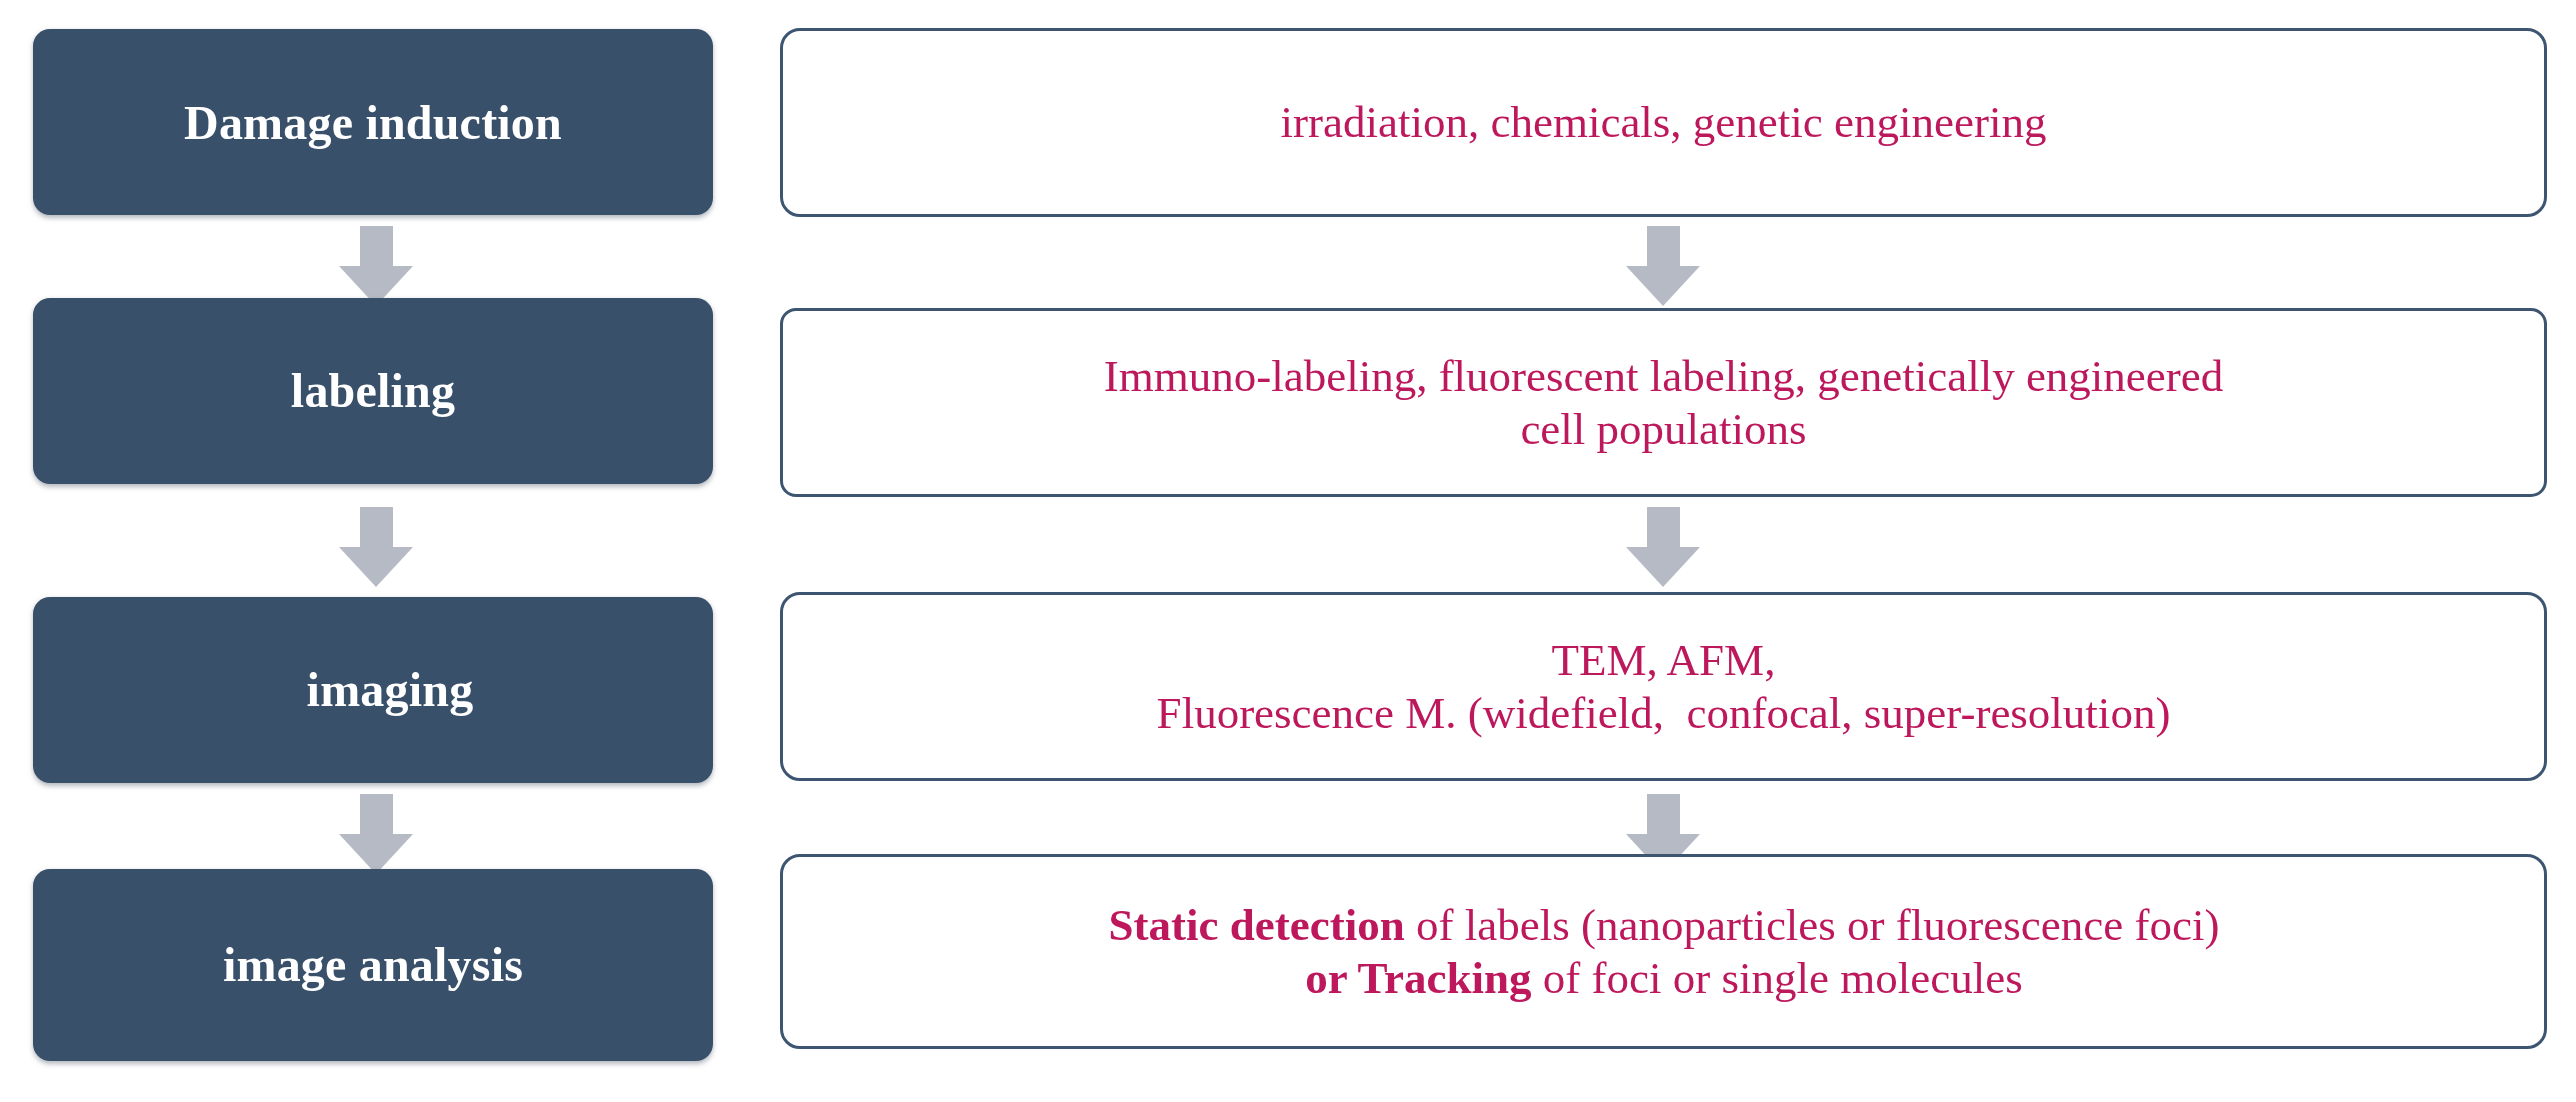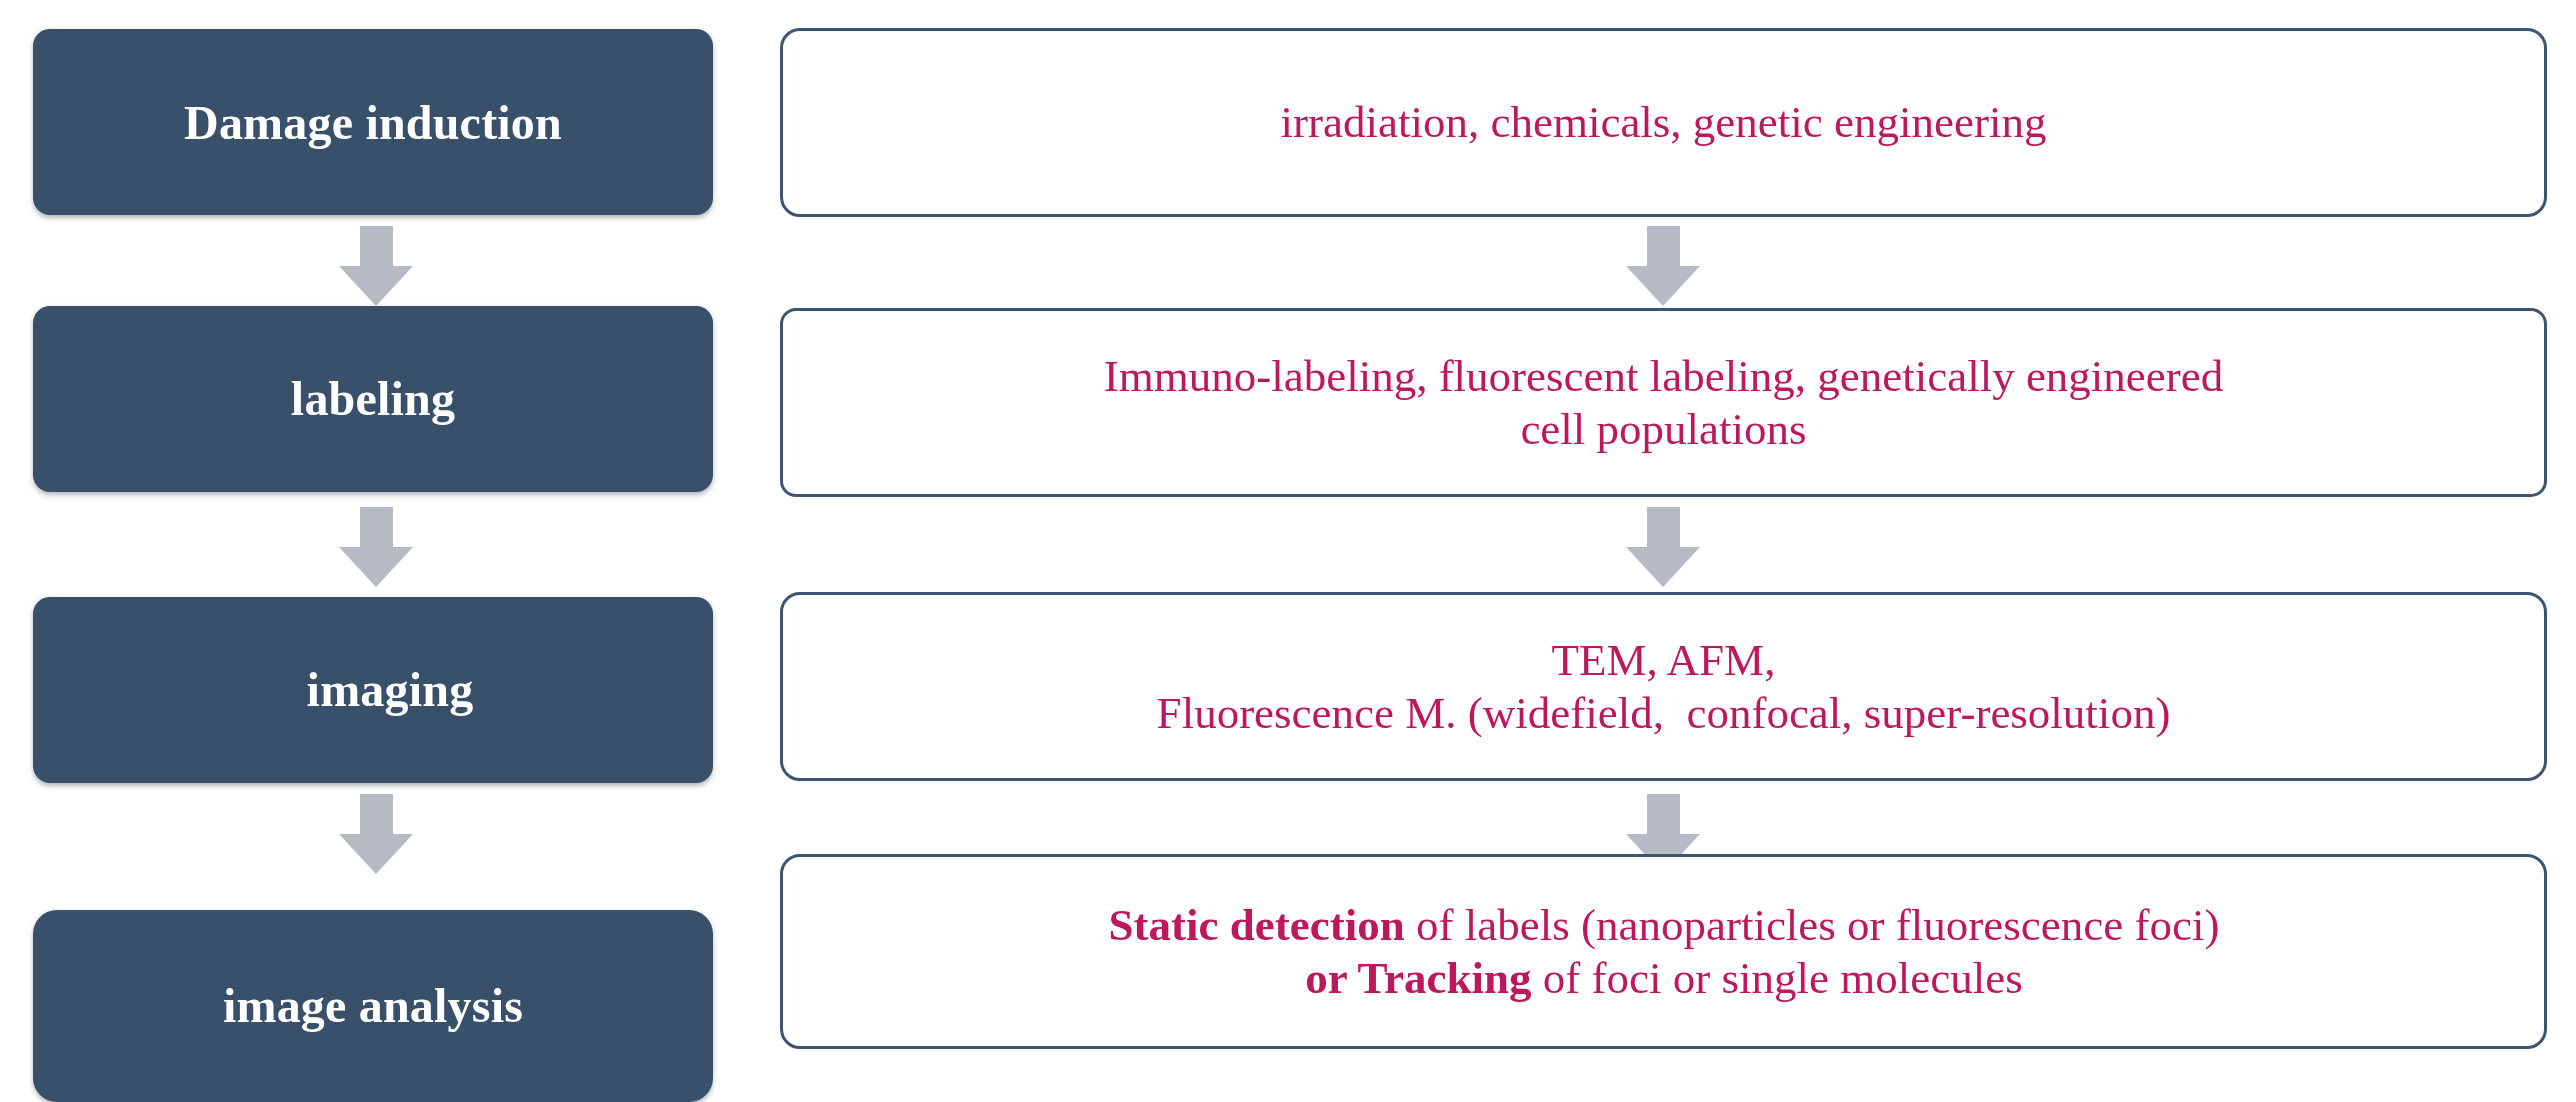--- a/index.html
+++ b/index.html
@@ -119,21 +119,21 @@
   <div class="arrow arrow-left" style="top:226px;">
     <span class="shaft"></span>
     <span class="head"></span>
   </div>
   <div class="arrow arrow-right" style="top:226px;">
     <span class="shaft"></span>
     <span class="head"></span>
   </div>
 
   <div class="flow-row" style="top:0;height:0;">
-    <div class="stage-box" style="top:306px;height:186px;">
+    <div class="stage-box" style="top:298px;height:186px;">
       <span class="stage-label">labeling</span>
     </div>
     <div class="detail-box" style="top:308px;height:189px;border-radius:16px;">
       <span class="detail-text">Immuno-labeling, fluorescent labeling, genetically engineered<br>cell populations</span>
     </div>
   </div>
 
   <div class="arrow arrow-left" style="top:507px;">
     <span class="shaft"></span>
     <span class="head"></span>
@@ -155,21 +155,21 @@
   <div class="arrow arrow-left" style="top:794px;">
     <span class="shaft"></span>
     <span class="head"></span>
   </div>
   <div class="arrow arrow-right" style="top:794px;">
     <span class="shaft"></span>
     <span class="head"></span>
   </div>
 
   <div class="flow-row" style="top:0;height:0;">
-    <div class="stage-box" style="top:910px;height:192px;border-radius:24px;">
+    <div class="stage-box" style="top:869px;height:192px;">
       <span class="stage-label">image analysis</span>
     </div>
     <div class="detail-box" style="top:854px;height:195px;padding-left:21px;">
       <span class="detail-text"><b>Static detection</b> of labels (nanoparticles or fluorescence foci)<br><b>or Tracking</b> of foci or single molecules</span>
     </div>
   </div>
 
 </div>
 
 

